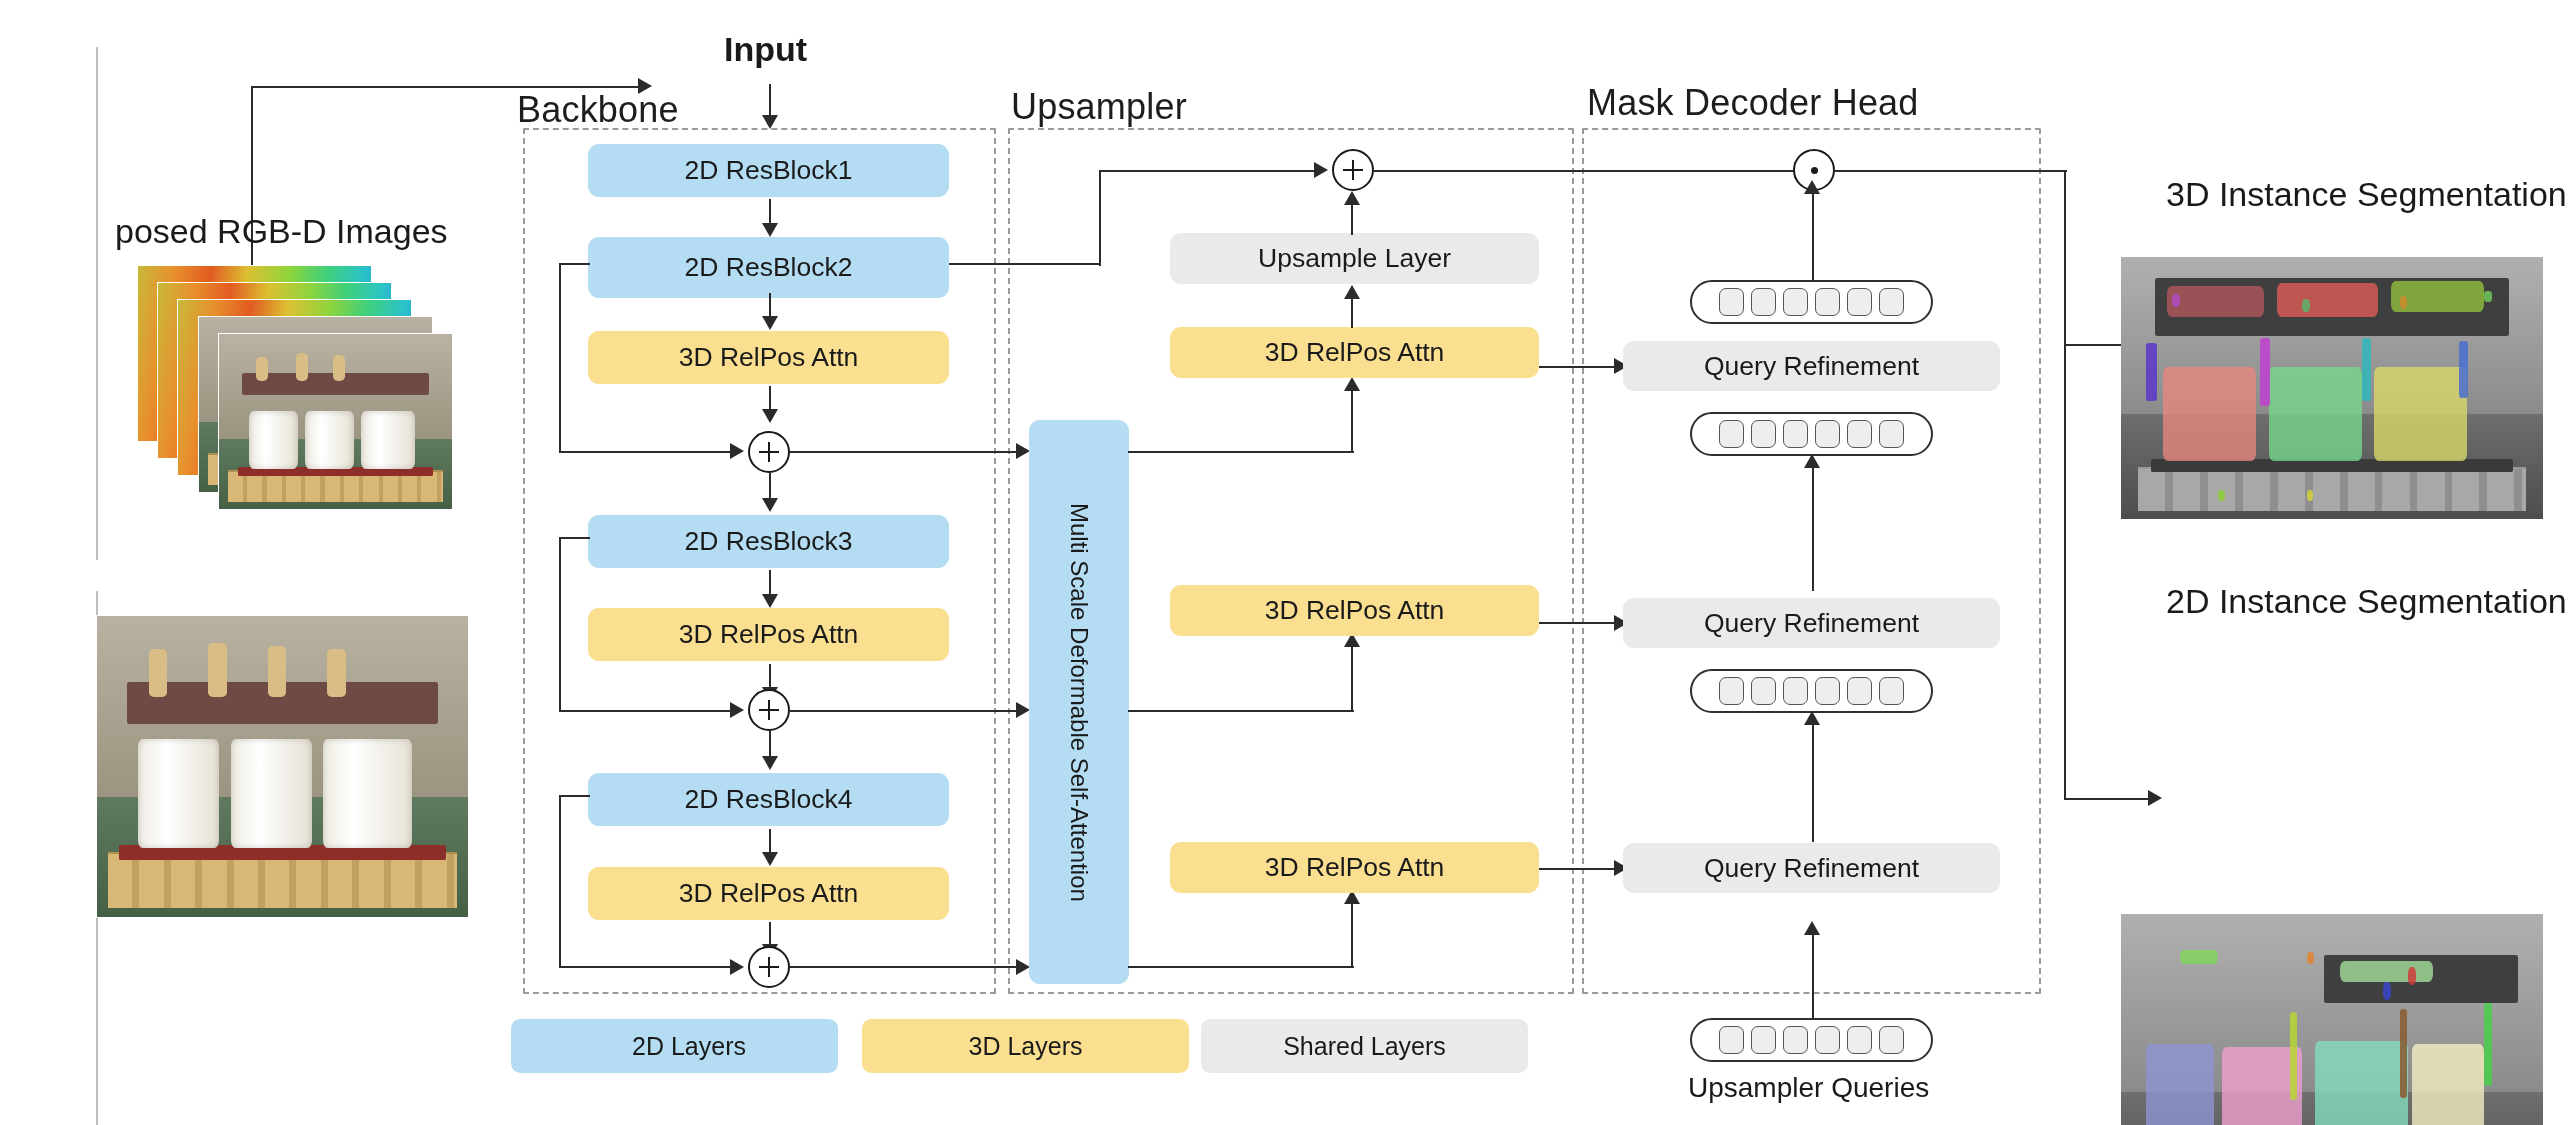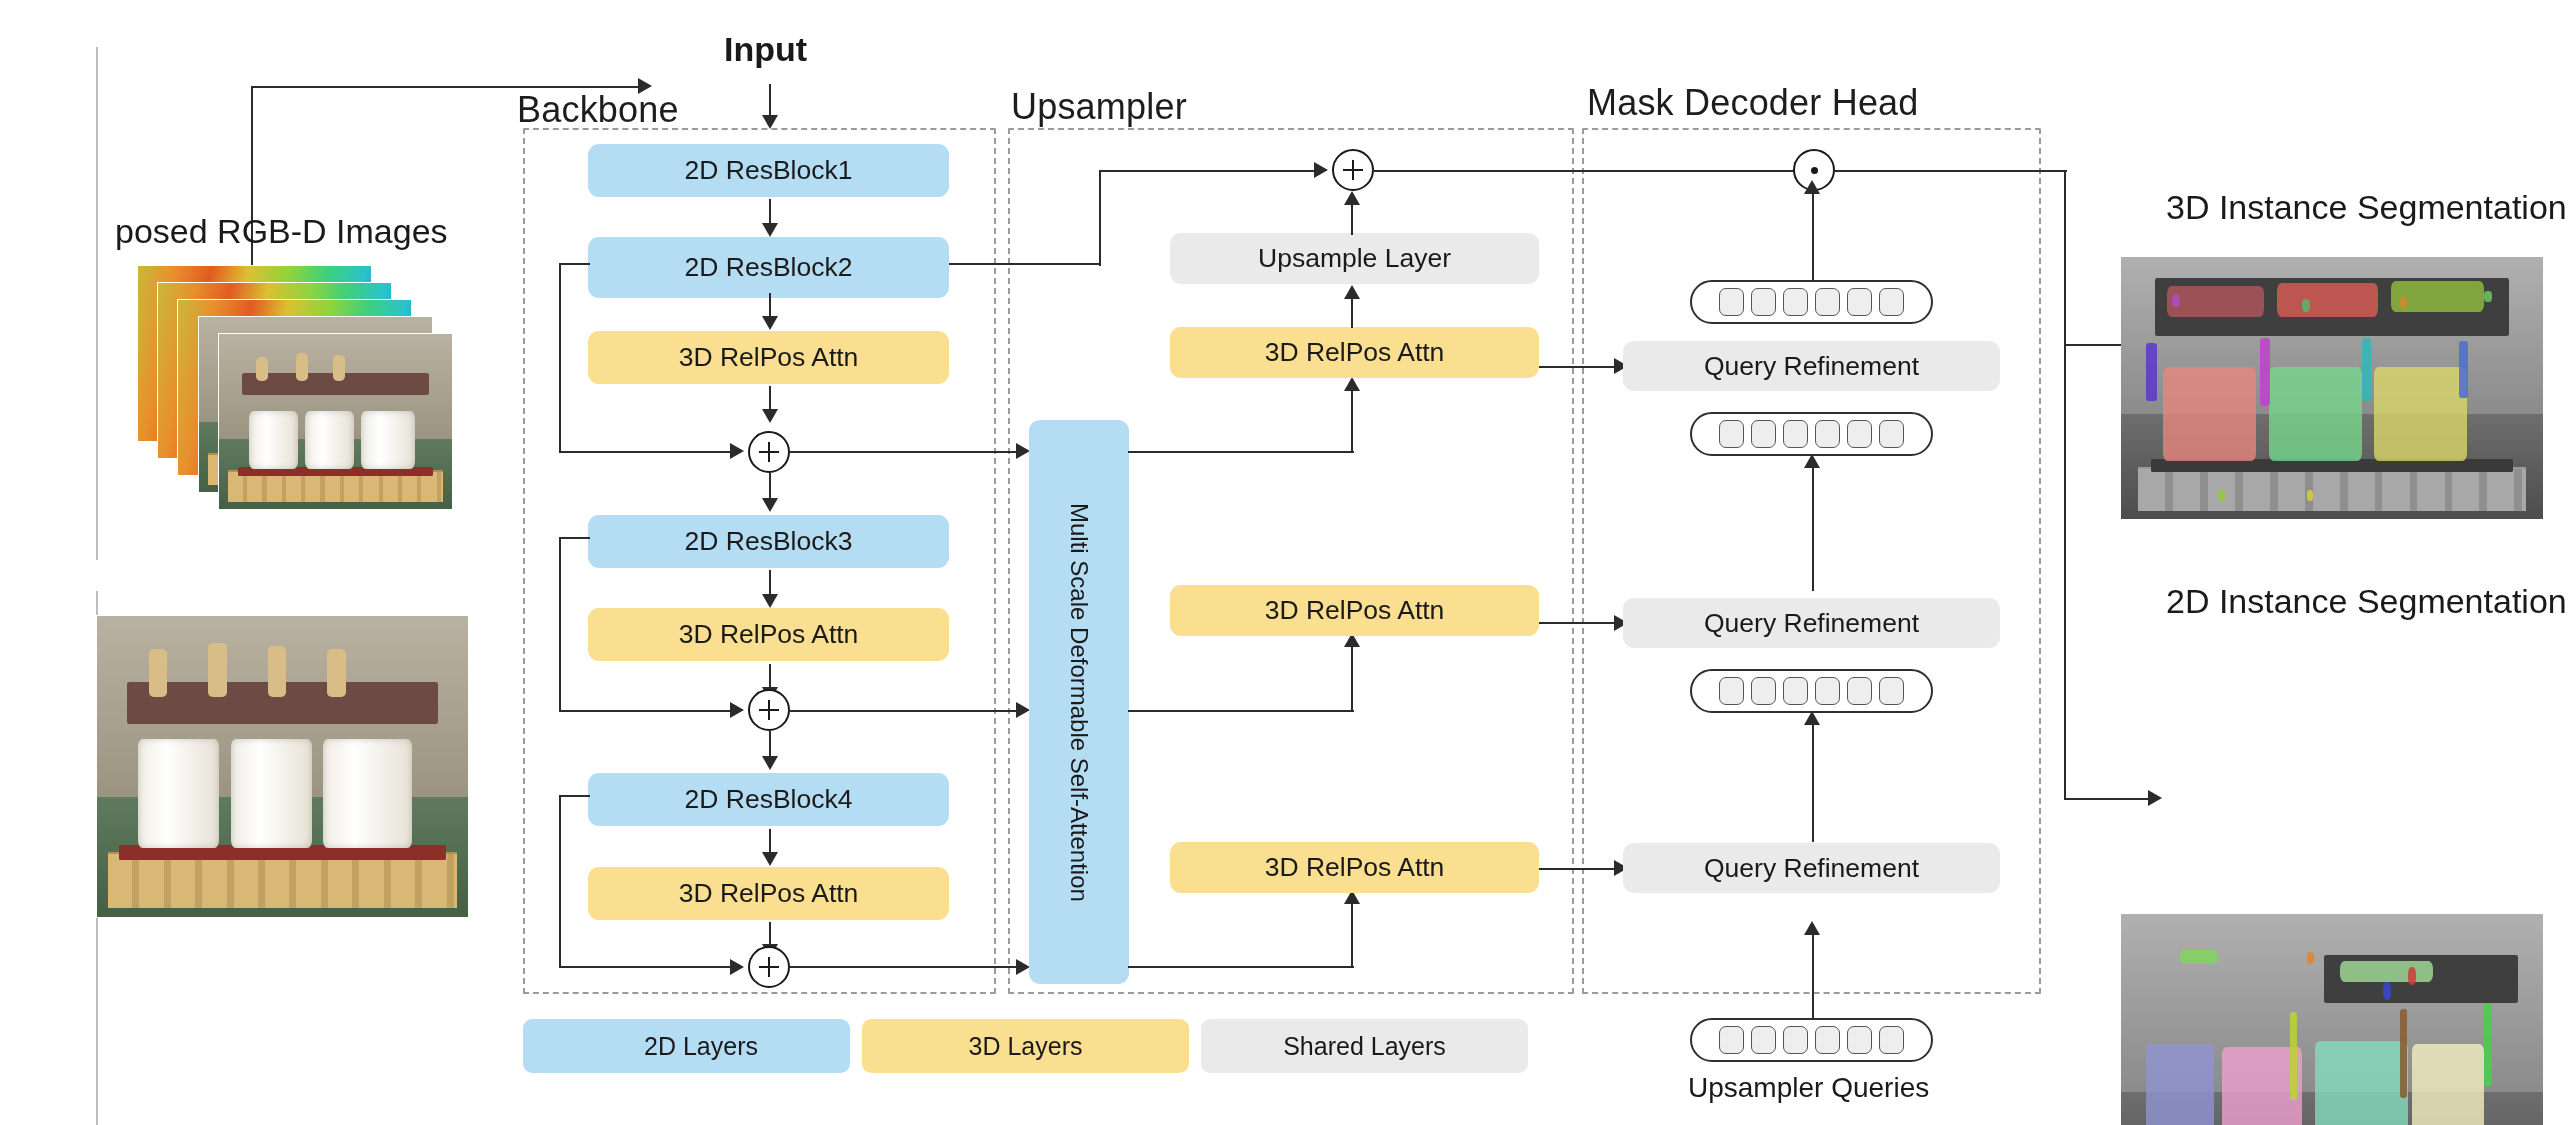--- a/index.html
+++ b/index.html
@@ -322,21 +322,21 @@
 
   <div class="abs line-h" style="left:1835px;top:170px;width:232px;"></div>
   <div class="abs line-v" style="left:2064px;top:170px;height:630px;"></div>
 
   <div class="abs line-h" style="left:2064px;top:344px;width:86px;"></div>
   <div class="abs ah ah-r" style="left:2148px;top:336px;"></div>
 
   <div class="abs line-h" style="left:2064px;top:798px;width:86px;"></div>
   <div class="abs ah ah-r" style="left:2148px;top:790px;"></div>
 
-  <div class="abs lbl" style="left:2166px;top:188px;">3D Instance Segmentation</div>
+  <div class="abs lbl" style="left:2166px;top:175px;">3D Instance Segmentation</div>
   <div class="abs lbl" style="left:2166px;top:582px;">2D Instance Segmentation</div>
 
   <div class="abs photo gray" style="left:2121px;top:257px;width:422px;height:262px;">
     <div class="tx-bg"></div>
       <div class="tx-floor"></div>
     <div class="tx-pallet" style="left:4%;bottom:3%;width:92%;height:16%;"></div>
     <div class="tx-frame" style="left:7%;bottom:18%;width:86%;height:5%;"></div>
     <div class="tx-top" style="left:8%;top:8%;width:84%;height:22%;"></div>
     <div class="mask" style="left:11%;top:11%;width:23%;height:12%;background:#b3575d;"></div>
     <div class="mask" style="left:37%;top:10%;width:24%;height:13%;background:#e05b54;"></div>
@@ -369,18 +369,18 @@
     <div class="mask" style="left:14%;top:12%;width:9%;height:5%;background:#7ed957;"></div>
     <div class="pin" style="left:40%;top:33%;width:1.8%;height:30%;background:#b7d634;border-radius:3.1px;"></div>
     <div class="pin" style="left:66%;top:32%;width:1.8%;height:30%;background:#8a5a2f;border-radius:3.1px;"></div>
     <div class="pin" style="left:86%;top:30%;width:1.8%;height:28%;background:#49cf4a;border-radius:3.1px;"></div>
     <div class="pin" style="left:68%;top:18%;width:2%;height:6%;background:#cf3a3a;"></div>
     <div class="pin" style="left:62%;top:23%;width:2%;height:6%;background:#3a46cf;"></div>
     <div class="pin" style="left:44%;top:13%;width:1.8%;height:4%;background:#e0852e;"></div>
 
   </div>
 
-  <div class="abs legend-chip" style="left:523px;top:1019px;width:327px;height:54px;background:#b4ddf3;padding-left:29px;">2D Layers</div>
+  <div class="abs legend-chip" style="left:511px;top:1019px;width:327px;height:54px;background:#b4ddf3;padding-left:29px;">2D Layers</div>
   <div class="abs legend-chip" style="left:862px;top:1019px;width:327px;height:54px;background:#fadf91;">3D Layers</div>
   <div class="abs legend-chip" style="left:1201px;top:1019px;width:327px;height:54px;background:#eaeaea;">Shared Layers</div>
 
 </div>
 
 
 </body></html>

